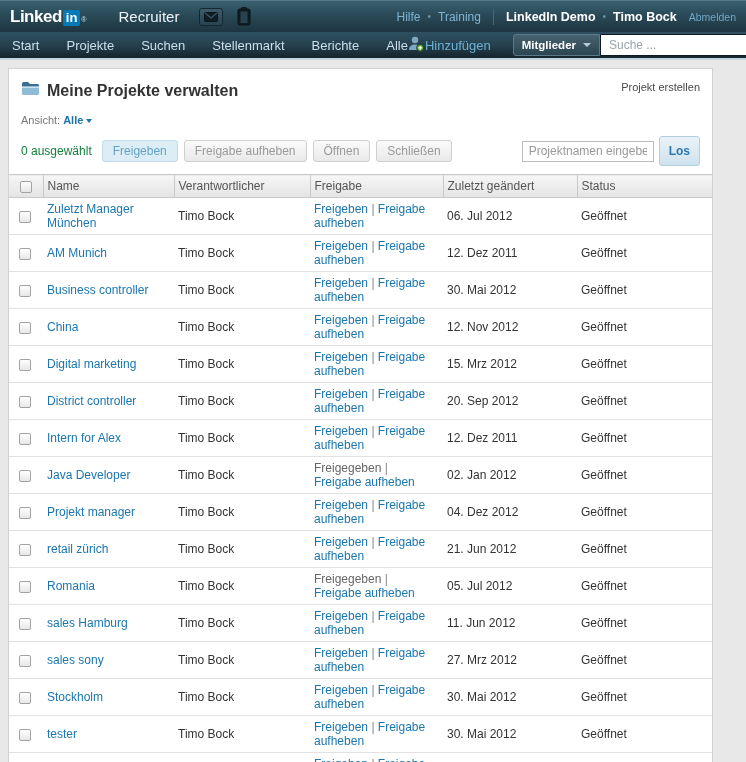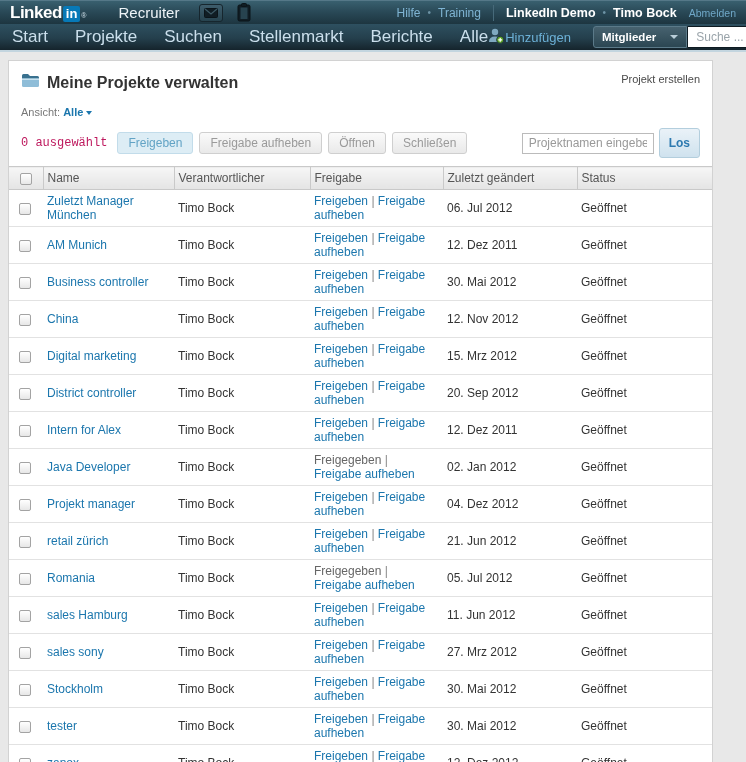--- a/index.html
+++ b/index.html
@@ -7,21 +7,21 @@
   body {
     font-family:"Liberation Sans", sans-serif;
     background:#e8e8e8;
     color:#333;
     overflow:hidden;
   }
   a { text-decoration:none; cursor:pointer; }
 
   
   .topbar {
-    height:24px;
+    height:32px;
     background:linear-gradient(#39606f,#2a4a58 45%,#1d3540);
     border-top:1px solid #557888;
     display:flex; align-items:center;
     padding:0 10px;
   }
   .logo { display:flex; align-items:baseline; cursor:pointer; }
   .logo-linked { color:#fff; font-weight:bold; font-size:17px; letter-spacing:-0.5px; }
   .logo-in {
     background:#0779b7; color:#fff; font-weight:bold; font-size:13px;
     border-radius:2px; padding:0 3px 1px 3px; margin-left:1px; line-height:15px;
@@ -45,29 +45,29 @@
 
   
   .navbar {
     height:28px;
     background:linear-gradient(#2e5060,#243f4c 55%,#15242c);
     border-bottom:2px solid #c3d5df;
     display:flex; align-items:center;
     padding:0 12px;
   }
   .nav-items { display:flex; gap:27px; }
-  .nav-item { color:#cbdfec; font-size:17px; cursor:pointer; }
+  .nav-item { color:#cbdfec; font-size:13px; cursor:pointer; }
   .nav-right { margin-left:auto; display:flex; align-items:center; }
   .add-link { display:flex; align-items:center; color:#6cb0d6; font-size:13px; cursor:pointer; }
   .scope-btn {
     margin-left:22px; height:22px;
     background:linear-gradient(#47626f,#2b4652);
     border:1px solid #5b7a89; border-radius:3px 0 0 3px;
     color:#fff; font-weight:bold; font-size:11.5px;
-    display:flex; align-items:center; padding:0 8px; gap:14px; cursor:pointer;
+    display:flex; align-items:center; padding:0 8px; gap:7px; cursor:pointer;
   }
   .caret-down-light { width:0; height:0; border-left:4px solid transparent; border-right:4px solid transparent; border-top:4px solid #b9cdd8; }
   .search-wrap { position:relative; }
   .search-input {
     width:168px; height:22px; border:1px solid #0e1b22; border-radius:0 3px 3px 0;
     font-size:12px; padding:0 26px 0 8px; color:#333; outline:none;
     font-family:"Liberation Sans", sans-serif;
   }
   .search-input::placeholder { color:#9aa4aa; }
 
@@ -82,21 +82,21 @@
   .card-head { padding:12px 12px 0 12px; display:flex; align-items:flex-start; }
   .title-wrap { display:flex; align-items:center; gap:7px; }
   .page-title { font-size:16px; font-weight:bold; color:#333; }
   .create-link { margin-left:auto; font-size:11px; color:#4a4a4a; cursor:pointer;text-align:center; }
   .view-row { padding:14px 12px 0 12px; font-size:11px; color:#777; }
   .view-value { color:#1b76ad; font-weight:bold; margin-left:3px; cursor:pointer; }
   .caret-down-blue { display:inline-block; width:0; height:0; border-left:3.5px solid transparent; border-right:3.5px solid transparent; border-top:4px solid #1b76ad; margin-left:3px; vertical-align:middle; cursor:pointer; }
 
   
   .toolbar { padding:10px 12px 8px 12px; display:flex; align-items:center; }
-  .sel-count { font-size:12px; color:#be185d; margin-right:10px;font-family:Liberation Mono, monospace; }
+  .sel-count { font-size:12px; color:#15803d; margin-right:10px; }
   .btn {
     height:22px; border-radius:3px; font-size:12px; padding:0 10px; margin-right:6px;
     font-family:"Liberation Sans", sans-serif; cursor:pointer;
   }
   .btn-primary { background:#ddedf5; border:1px solid #c2dcea; color:#62a3c5; }
   .btn-gray { background:linear-gradient(#fafafa,#e9e9e9); border:1px solid #cfcfcf; color:#9a9a9a; }
   .toolbar-right { margin-left:auto; display:flex; align-items:center; gap:5px; }
   .filter-input {
     width:132px; height:21px; border:1px solid #bbb; font-size:12px; padding:0 6px; color:#333;
     font-family:"Liberation Sans", sans-serif;

